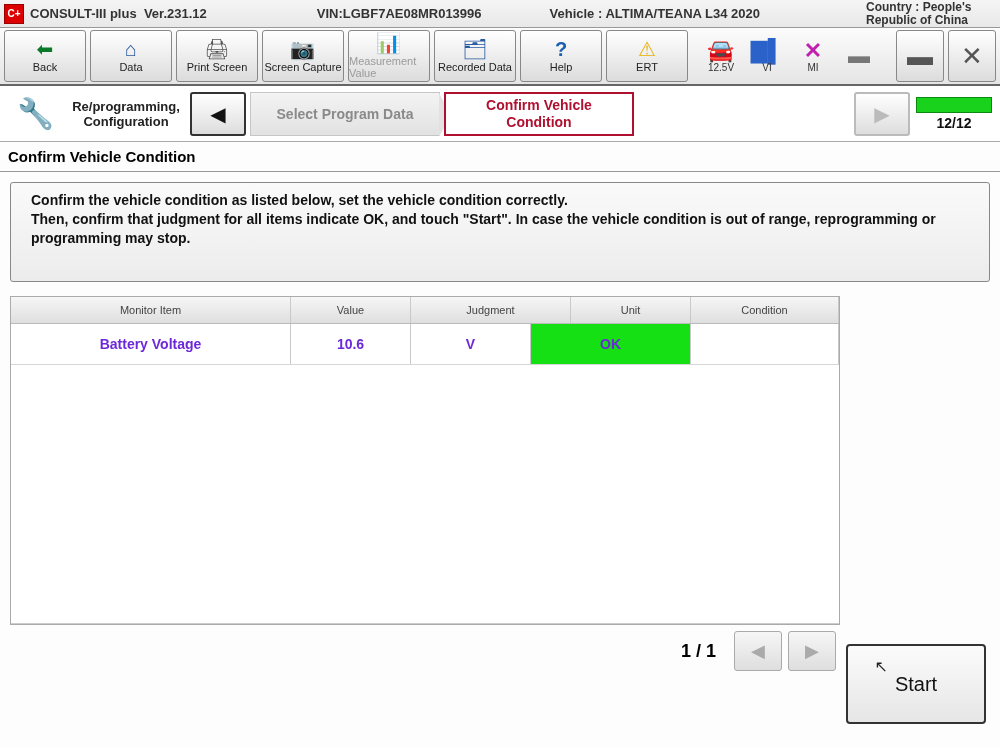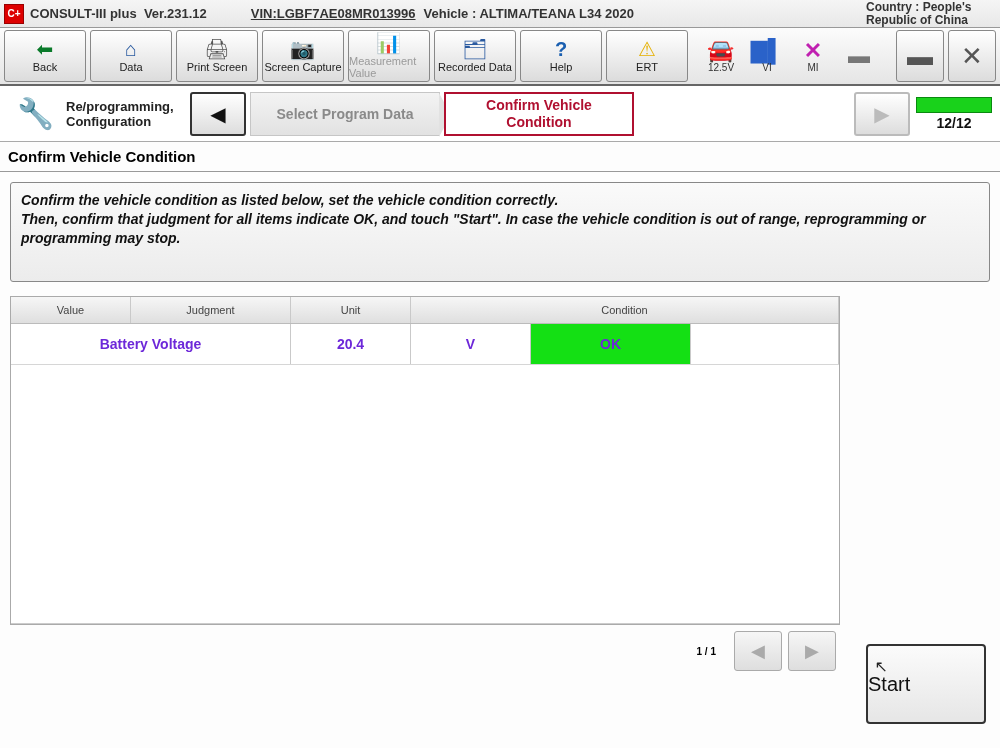--- a/index.html
+++ b/index.html
@@ -24,22 +24,22 @@
     font-weight: bold;
     color: #333;
   }
   .hdr .logo {
     width: 20px; height: 20px;
     background:#d00; color:#fff;
     display:flex;align-items:center;justify-content:center;
     font-size:10px; border:1px solid #900; margin-right:6px;
   }
   .hdr-seg { margin-right: 8px; white-space: nowrap; }
-  .hdr-vin { margin-left: 36px; text-decoration: underline; }
-  .hdr-veh { }
+  .hdr-vin { margin-left: 102px; }
+  .hdr-veh { margin-left: 60px; }
   .hdr-country {
     margin-left: auto;
     text-align: left;
     font-size: 12px;
     line-height: 1.05;
     width: 130px;
   }
   
   .toolbar {
     display:flex;
@@ -96,21 +96,21 @@
     padding:4px 6px;
     border-bottom:1px solid #aaa;
     background:#fff;
   }
   .step-icon {
     width:60px;height:42px;
     display:flex;align-items:center;justify-content:center;
     font-size:30px;color:#6a6a6a;
   }
   .step-label {
-    width:120px;font-size:13px;font-weight:bold;color:#222;text-align:left;
+    width:120px;font-size:13px;font-weight:bold;color:#222;text-align:center;
   }
   .navsq {
     width:56px;height:44px;
     border:2px solid #333;
     background:linear-gradient(#fff,#ddd);
     display:flex;align-items:center;justify-content:center;
     font-size:20px;color:#111;border-radius:3px;margin:0 4px;
     cursor:pointer;
   }
   .navsq.dis { border-color:#bbb;color:#bbb;cursor:default;}
@@ -157,27 +157,26 @@
     font-size:15px;font-weight:bold;padding:6px 8px;border-bottom:1px solid #999;
   }
   
   .main {
     padding:10px 10px 4px 10px;
   }
   .instruction {
     border:1px solid #888;
     background:linear-gradient(#fafafa,#ececec);
     border-radius:3px;
-    padding:8px 10px;
+    padding:8px 20px;
     font-size:14px;
     font-weight:bold;
     color:#111;
     line-height:1.35;
     height:100px;
-    font-style:italic;
   }
   
   .tbl {
     margin-top:14px;
     border:1px solid #aaa;
     width: 830px;
   }
   .tbl-head {
     display:flex;
     background:linear-gradient(#f6f6f6,#dfdfdf);
@@ -197,39 +196,39 @@
   .tbl-body { height: 300px; background:#fff; overflow:hidden; border-bottom:1px solid #ccc;}
   .trow { display:flex; border-bottom:1px solid #d6d6d6; }
   .trow .td { height:40px; font-size:14px; font-weight:bold; color:#6d28d9;}
   .jud-ok { background:#14e014; color:#000; }
   
   .pager {
     display:flex;align-items:center;justify-content:flex-end;
     padding:6px 4px 0 0;
     width:830px;
   }
-  .pager-txt { font-size:10px;font-weight:bold;margin-right:12px;}
+  .pager-txt { font-size:18px;font-weight:bold;margin-right:12px;}
   .pgbtn {
     width:48px;height:40px;
     border:1px solid #aaa;
     background:linear-gradient(#f6f6f6,#dedede);
     color:#aaa;font-size:18px;
     display:flex;align-items:center;justify-content:center;
     margin-left:6px;border-radius:3px;
     cursor:default;
   }
   
   .startbtn {
     position:absolute;
     right:14px; bottom:24px;
-    width:120px;height:80px;
+    width:140px;height:80px;
     border:2px solid #333;
     background:linear-gradient(#fbfbfb,#e6e6e6);
     border-radius:4px;
-    display:flex;align-items:center;justify-content:flex-start;
+    display:flex;align-items:center;justify-content:center;
     font-size:20px;color:#111;
     cursor:pointer;
   }
   .cursor {
     position:absolute; right:112px; bottom:72px;
     font-size:16px;color:#222;
     pointer-events:none;
   }
 </style>
 </head>
@@ -337,29 +336,30 @@
 
 <div class="section-title">Confirm Vehicle Condition</div>
 
 <div class="main">
 
   <div class="instruction" style="white-space:pre-line">Confirm the vehicle condition as listed below, set the vehicle condition correctly.
 Then, confirm that judgment for all items indicate OK, and touch "Start". In case the vehicle condition is out of range, reprogramming or programming may stop.</div>
 
   <div class="tbl">
     <div class="tbl-head">
+      <div class="th col-item">Monitor Item</div>
       <div class="th col-val">Value</div>
       <div class="th col-jud">Judgment</div>
       <div class="th col-unit">Unit</div>
       <div class="th col-cond">Condition</div>
     </div>
     <div class="tbl-body">
       <div class="trow">
         <div class="td col-item">Battery Voltage</div>
-        <div class="td col-val">20.4</div>
+        <div class="td col-val">10.6</div>
         <div class="td col-unit">V</div>
         <div class="td col-jud jud-ok">OK</div>
         <div class="td col-cond"></div>
       </div>
     </div>
   </div>
 
   <div class="pager">
     <span class="pager-txt">1 / 1</span>
     <div class="pgbtn">

